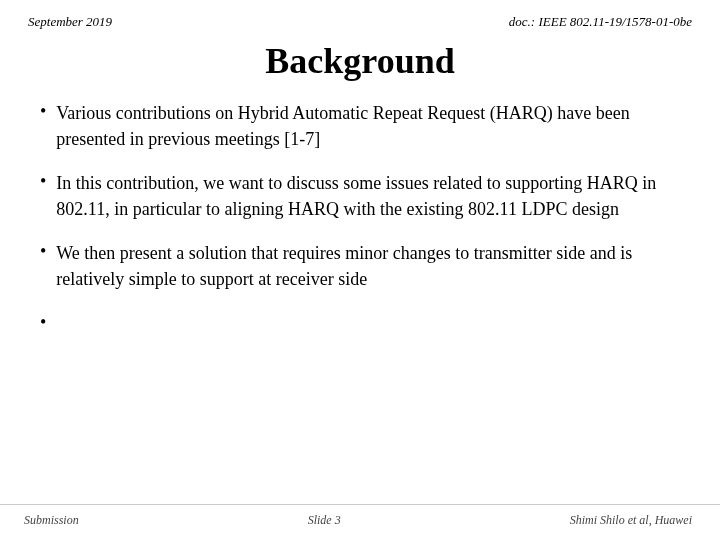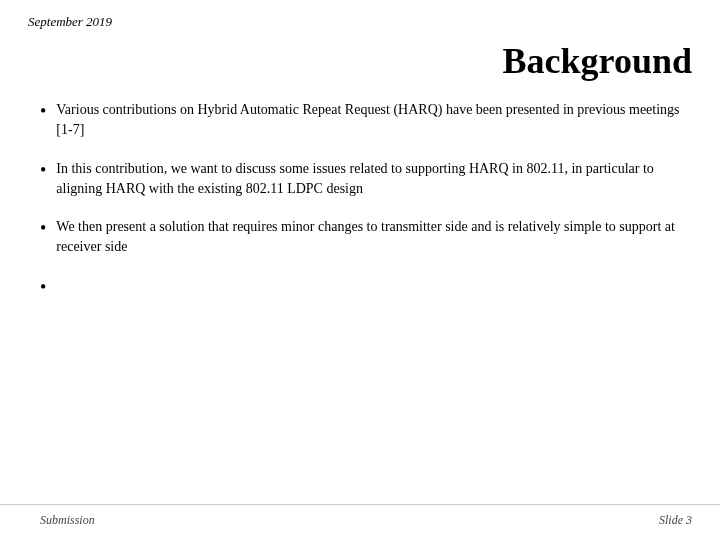--- a/index.html
+++ b/index.html
@@ -36,21 +36,21 @@
       font-size: 13px;
       font-style: italic;
     }
 
     .header-right {
       font-size: 13px;
       font-style: italic;
     }
 
     .title-section {
-      text-align: right;
+      text-align: center;
       padding: 6px 28px 10px 28px;
     }
 
     .title {
       font-size: 36px;
       font-weight: bold;
       font-family: 'Times New Roman', Times, serif;
     }
 
     .content {
@@ -69,46 +69,47 @@
     }
 
     .bullet {
       font-size: 18px;
       margin-right: 10px;
       margin-top: 1px;
       flex-shrink: 0;
     }
 
     .bullet-text {
-      font-size: 14px;
+      font-size: 18px;
       line-height: 1.45;
       font-family: 'Times New Roman', Times, serif;
     }
 
     .footer {
       display: flex;
       justify-content: space-between;
       align-items: center;
-      padding: 8px 28px 12px 40px;
+      padding: 8px 28px 12px 24px;
       border-top: 1px solid #cccccc;
       margin-top: auto;
     }
 
     .footer-item {
       font-size: 12px;
       color: #444444;
       font-style: italic;
     }
   </style>
 </head>
 <body>
 
 <div class="slide">
   <div class="header">
     <span class="header-left">September 2019</span>
+    <span class="header-right">doc.: IEEE 802.11-19/1578-01-0be</span>
   </div>
 
   <div class="title-section">
     <h1 class="title">Background</h1>
   </div>
 
   <div class="content">
 
     <div class="bullet-item">
       <span class="bullet">•</span>
@@ -127,14 +128,15 @@
 
     <div class="bullet-item">
       <span class="bullet">•</span>
     </div>
 
   </div>
 
   <div class="footer">
     <span class="footer-item">Submission</span>
     <span class="footer-item">Slide 3</span>
+    <span class="footer-item">Shimi Shilo et al, Huawei</span>
   </div>
 </div>
 
 </body></html>

